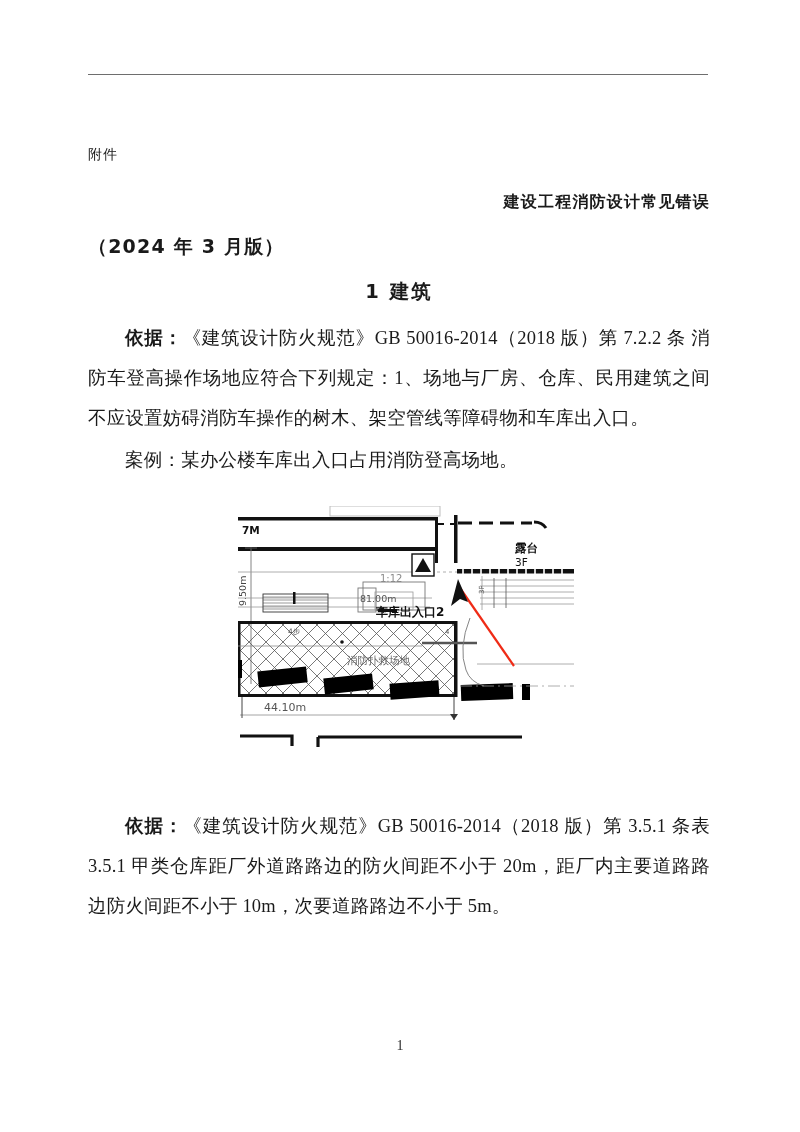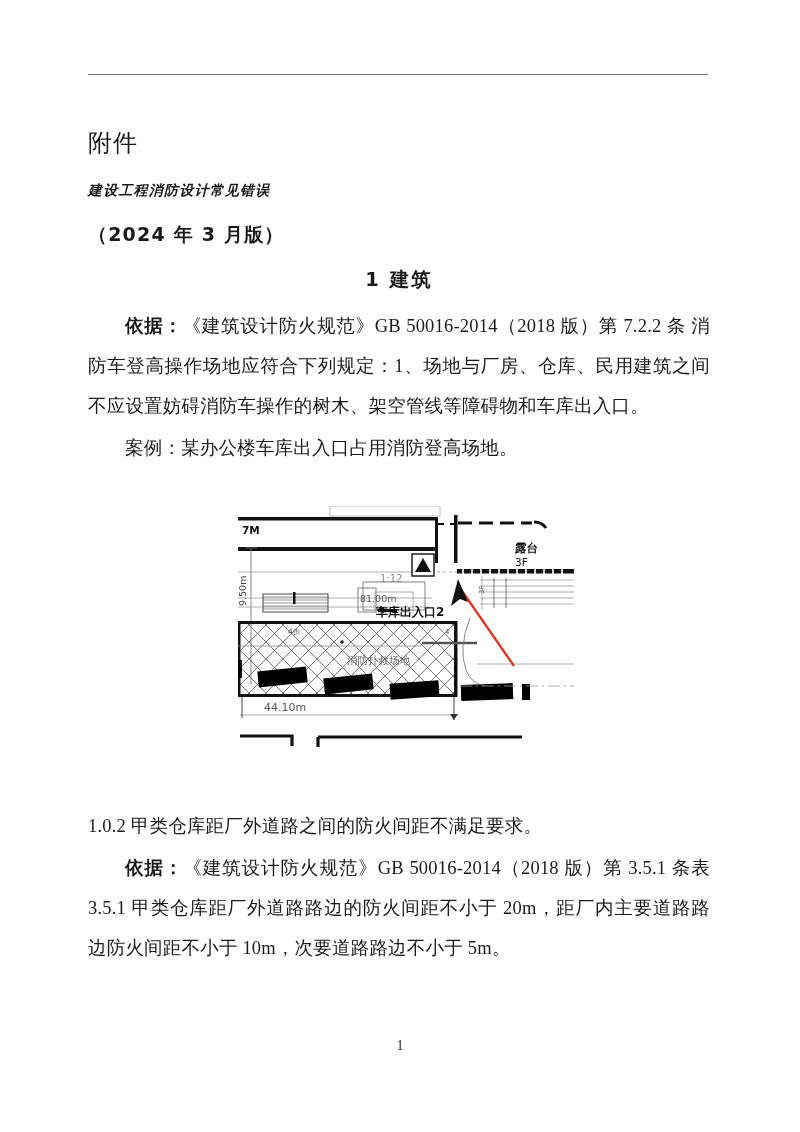--- a/index.html
+++ b/index.html
@@ -29,36 +29,35 @@
 
   
   .body-area {
     position: absolute;
     left: 88px;
     top: 126px;
     width: 622px;
   }
 
   .attachment-label {
-    font-size: 24px;
+    font-size: 14px;
     line-height: 34px;
     letter-spacing: 1px;
-    margin: 0 0 12px 0;
+    margin: 12px 0 12px 0;
     font-family: "Liberation Serif", "DejaVu Serif", serif;
   }
 
   .doc-title {
-    text-align: left;
-    font-size: 14px;
+    text-align: right;
+    font-size: 16px;
     font-weight: bold;
     letter-spacing: 1.2px;
     line-height: 36px;
     margin: 0 0 8px 0;
     font-family: "DejaVu Sans", "Liberation Sans", sans-serif;
-    font-style: italic;
   }
 
   .doc-subtitle {
     font-size: 19px;
     font-weight: bold;
     letter-spacing: 1.2px;
     line-height: 36px;
     margin: 0 0 10px 0;
     font-family: "DejaVu Sans", "Liberation Sans", sans-serif;
   }
@@ -288,21 +287,20 @@
 
       <g>
         <path d="M8,230 L60,230 L60,240" stroke="#111" stroke-width="3.2" fill="none"></path>
         <path d="M86,231 L290,231" stroke="#111" stroke-width="3.2" fill="none"></path>
         <path d="M86,231 L86,241" stroke="#111" stroke-width="3.2" fill="none"></path>
       </g>
     </svg>
   </div>
 
   <div class="body-area" style="top:806px;">
-    <p class="para">1.0.2 甲类仓库距厂外道路之间的防火间距不满足要求。</p>
 
     <p class="para indent"><span class="lead">依据：</span><span>《建筑设计防火规范》GB 50016-2014（2018 版）第 3.5.1 条表 3.5.1 甲类仓库距厂外道路路边的防火间距不小于 20m，距厂内主要道路路边防火间距不小于 10m，次要道路路边不小于 5m。</span></p>
 
   </div>
 
   <div class="page-number">1</div>
 
 </div>
 
 </body></html>

